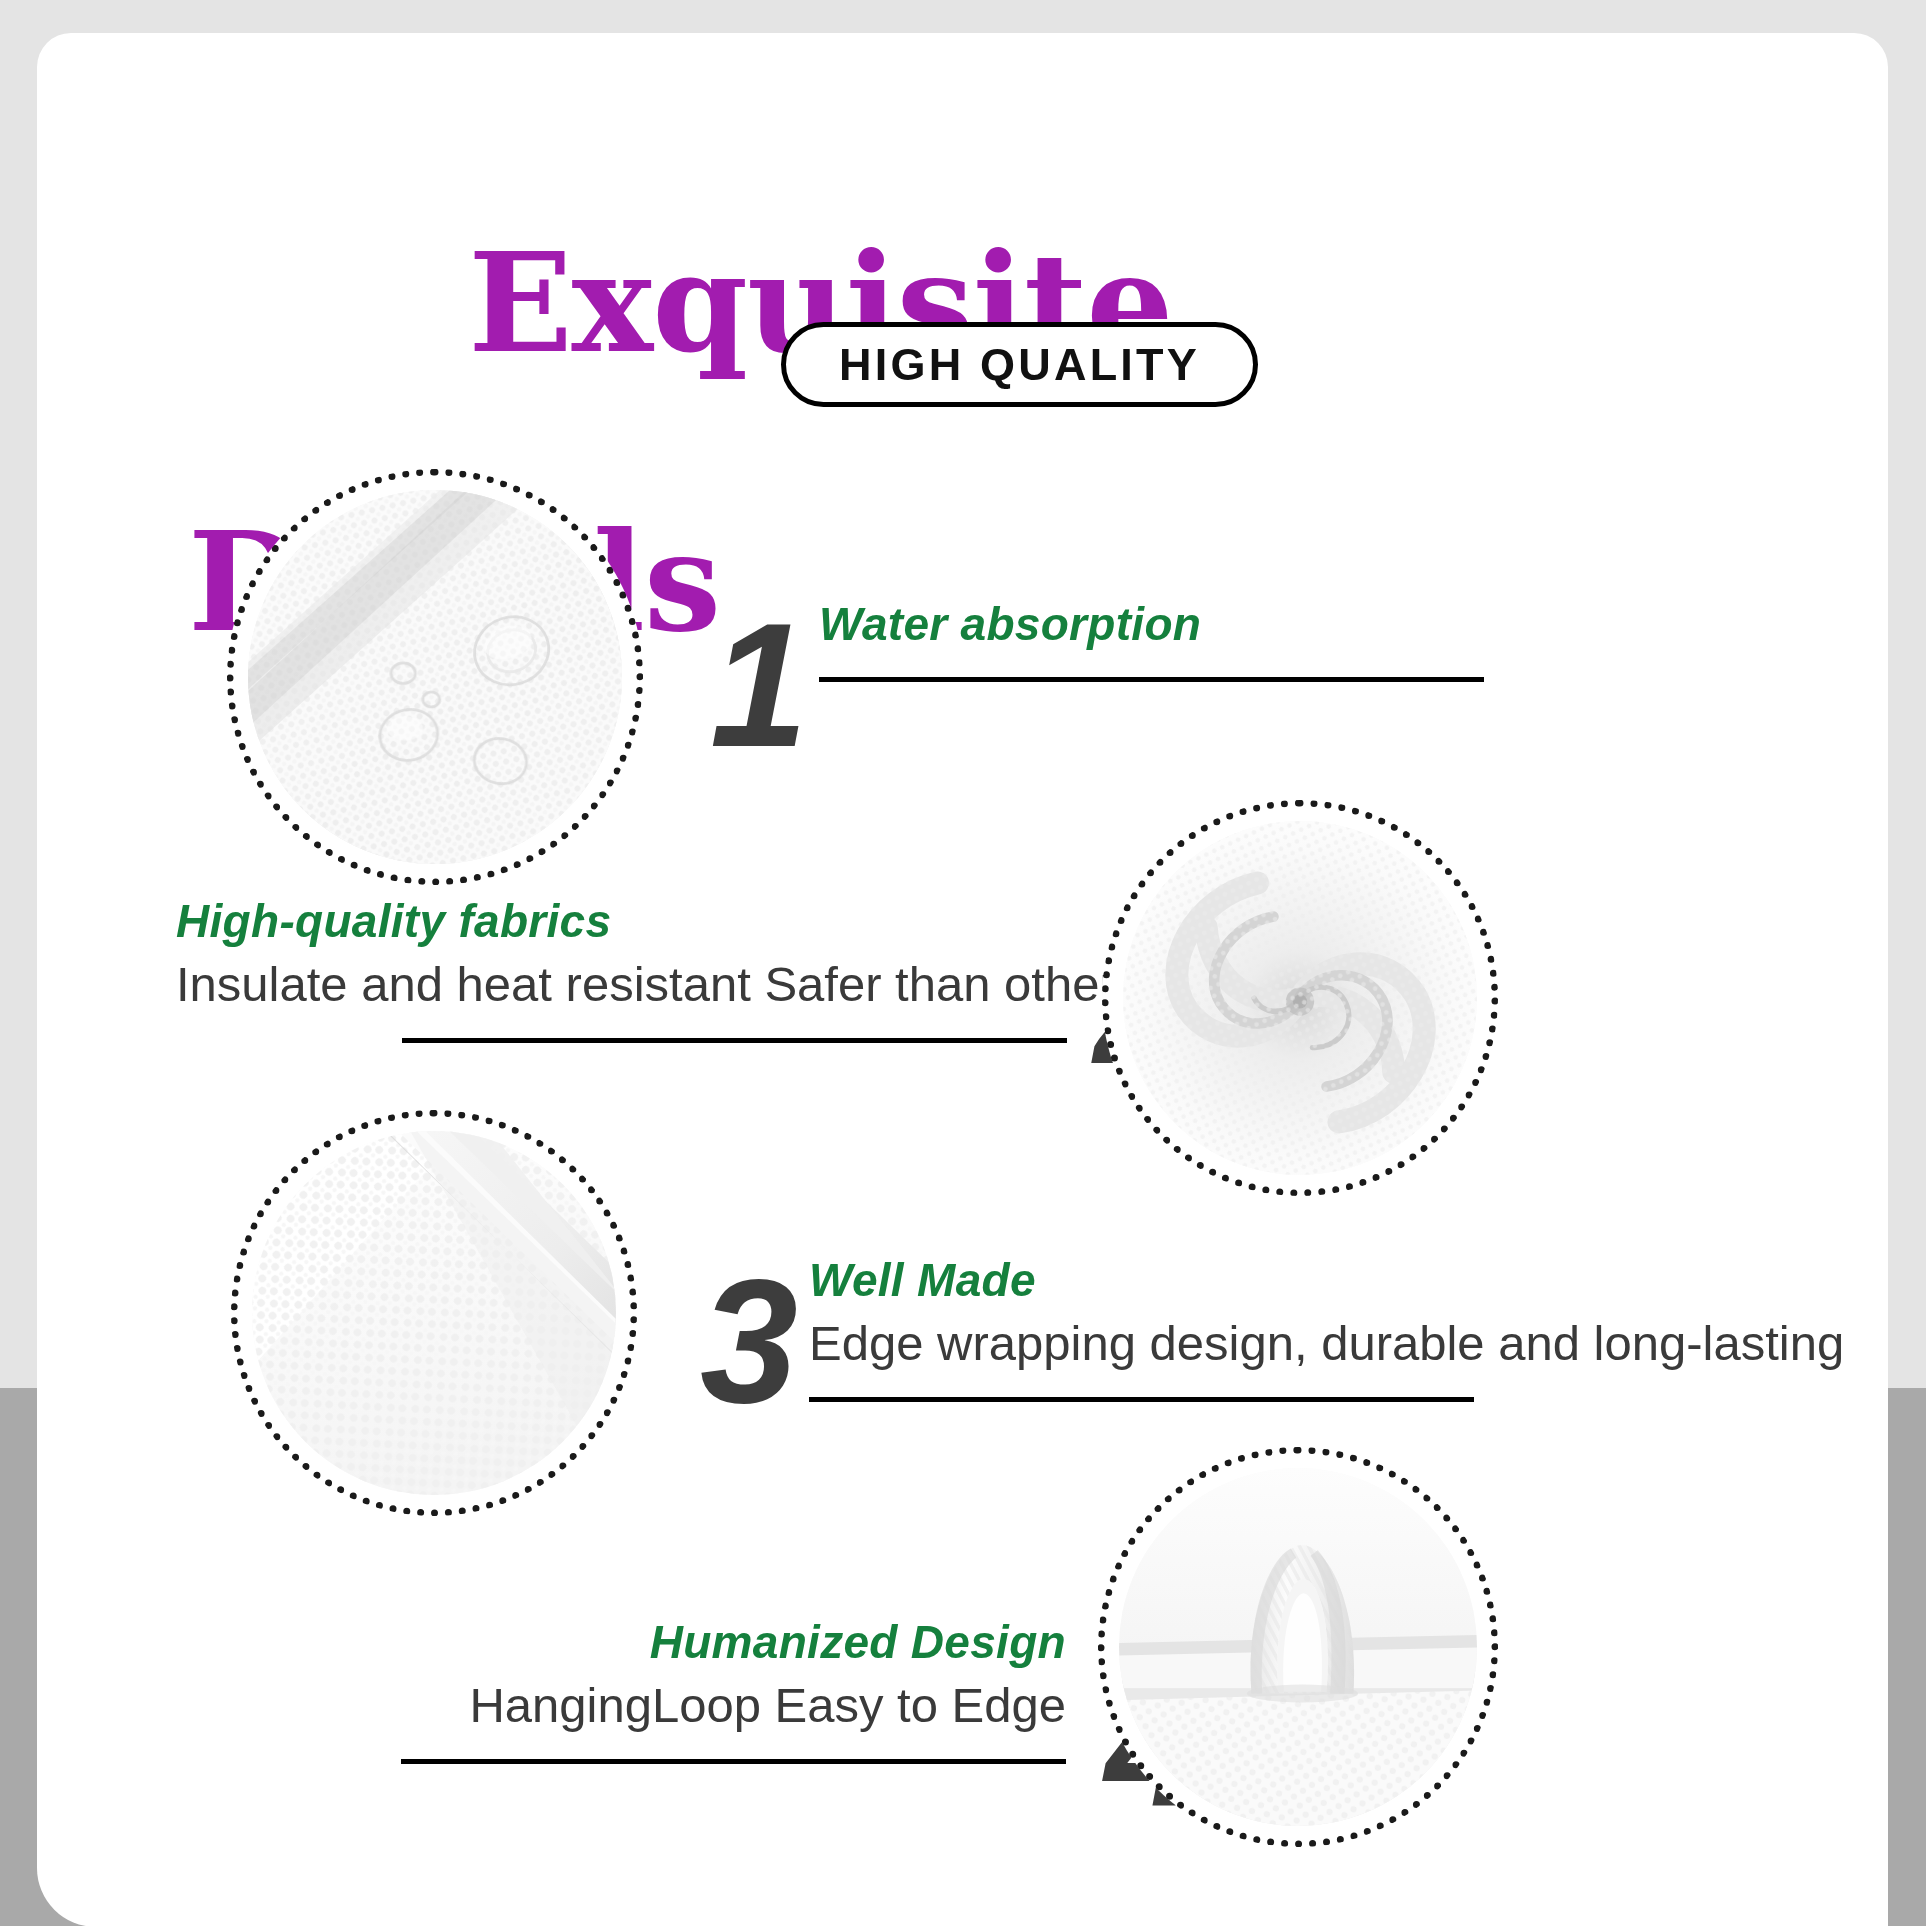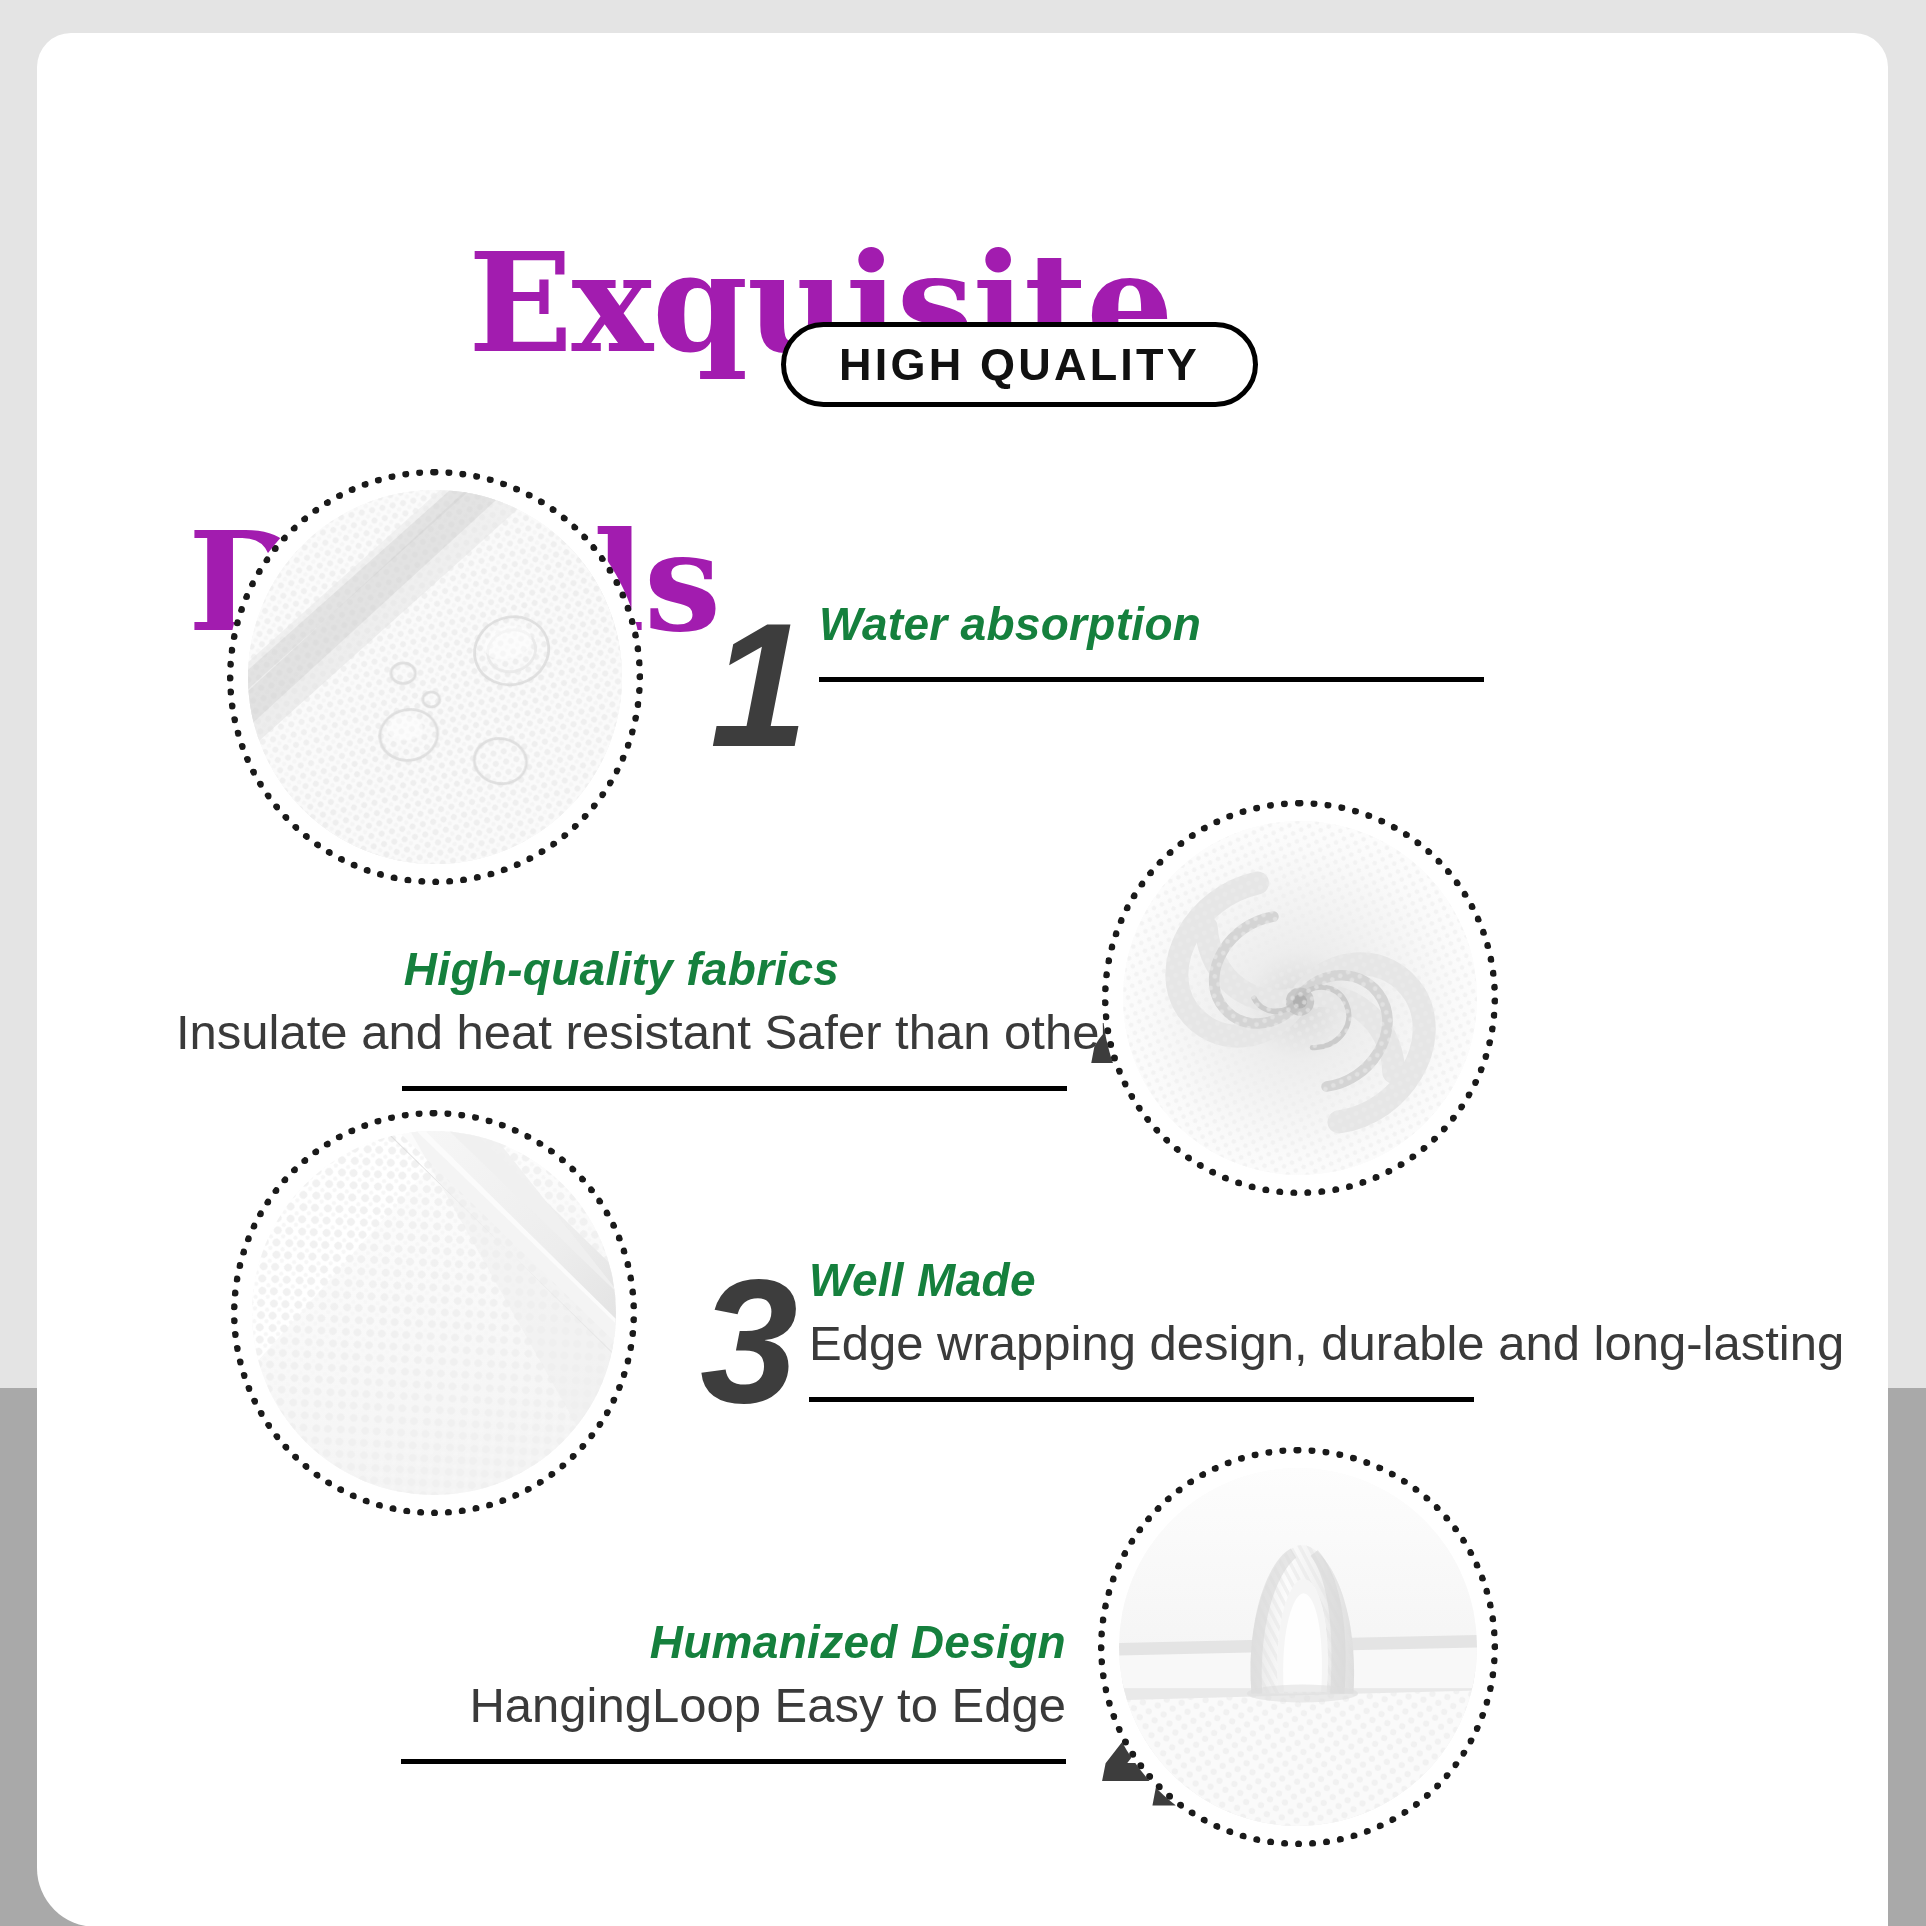--- a/index.html
+++ b/index.html
@@ -141,21 +141,21 @@
   }
 
   
   .f1 { left: 673px; top: 564px; }
   .f1 .num { left: 0px; top: 0px; }
   .f1 .txt { margin-left: 109px; text-align: left; }
   .f1 .rule { width: 665px; }
 
   
   .f2 { left: 139px; top: 861px; width: 891px; }
-  .f2 .txt { text-align: center; margin-top: 48px; }
+  .f2 .txt { text-align: left; }
   .f2 .num { right: -119px; top: 20px; }
   .f2 .rule { width: 665px; margin-left: auto; }
 
   
   .f3 { left: 663px; top: 1220px; }
   .f3 .num { left: 0px; top: 0px; }
   .f3 .txt { margin-left: 109px; text-align: left; }
   .f3 .rule { width: 665px; }
 
   

